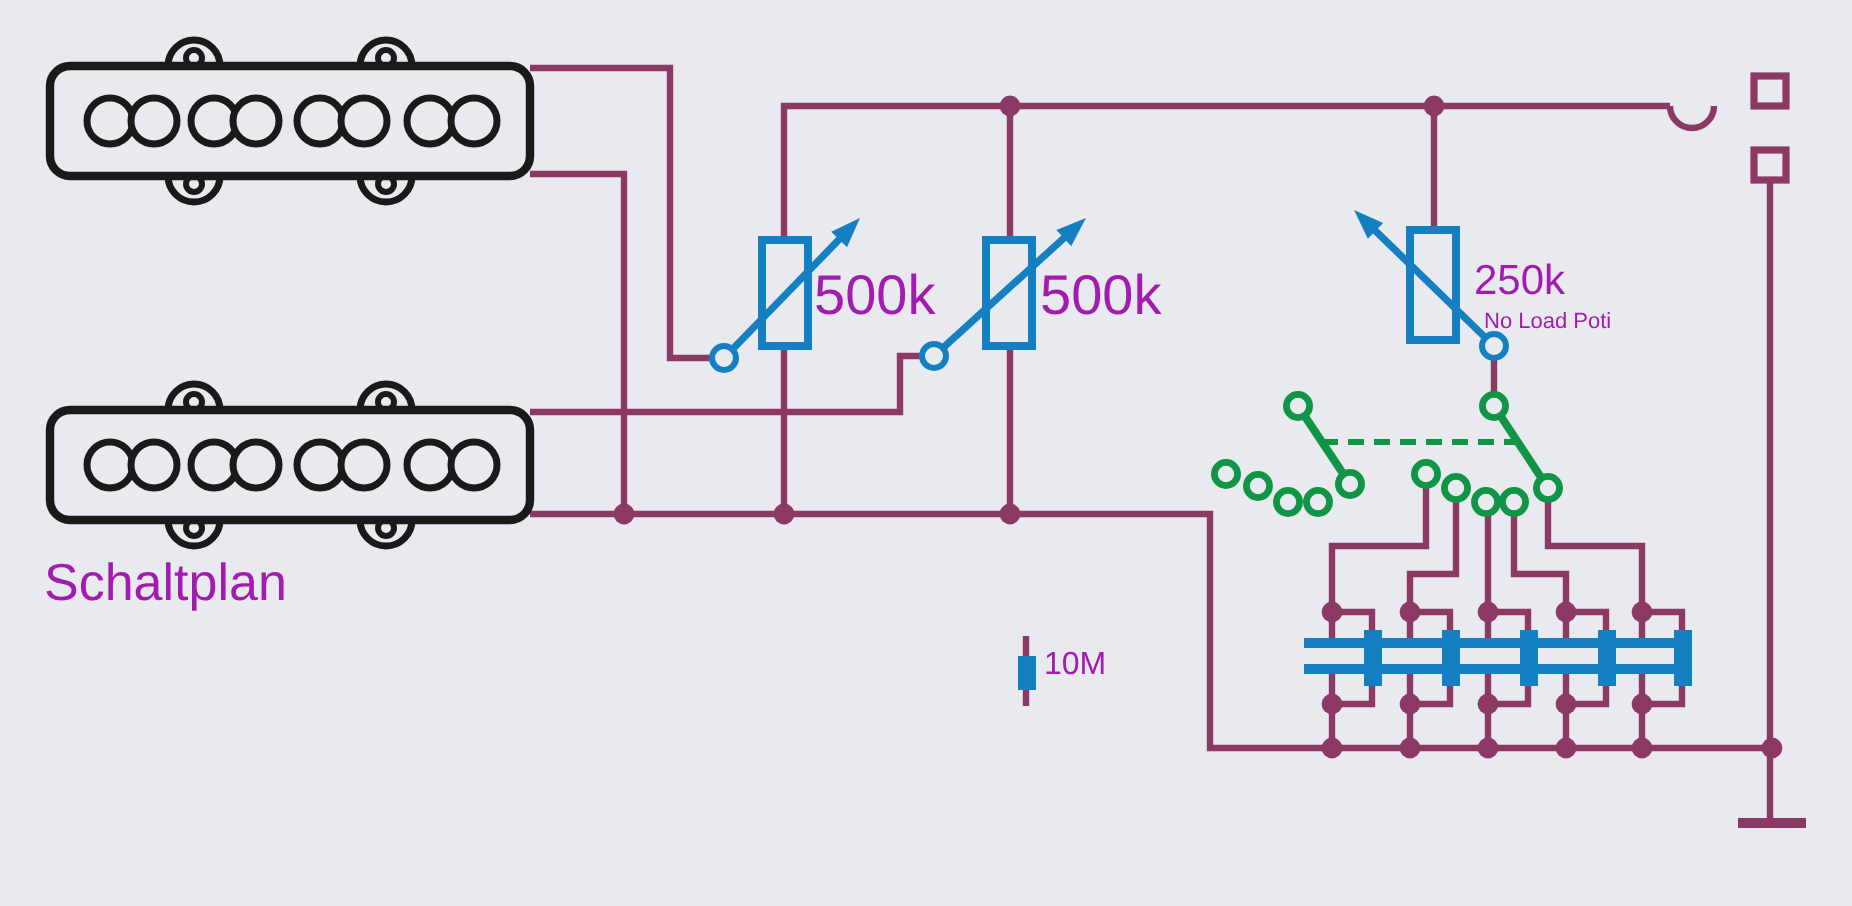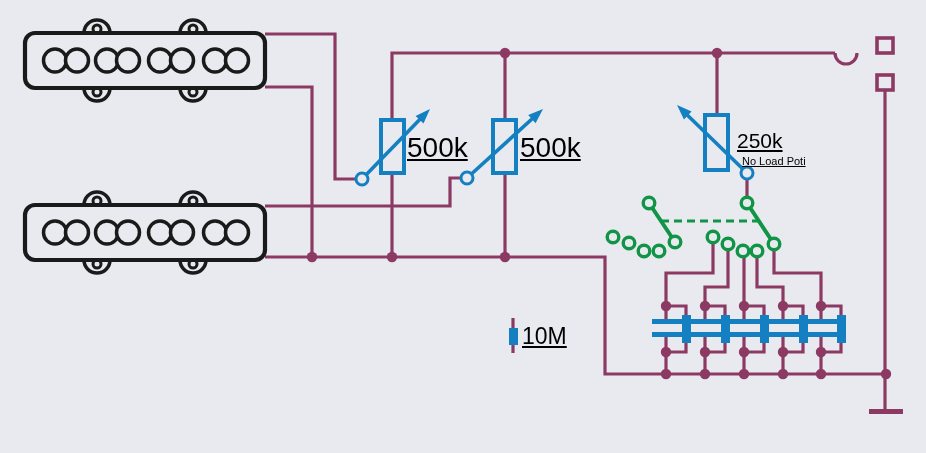--- a/index.html
+++ b/index.html
@@ -1,25 +1,25 @@
 <!DOCTYPE html>
 <html><head>
 <meta charset="utf-8">
 <style>
   html,body{margin:0;padding:0;background:#e8eaef;}
   #stage{position:relative;width:926px;height:453px;background:#e8eaef;overflow:hidden;
          font-family:"Liberation Sans",sans-serif;}
   #schematic{position:absolute;left:0;top:0;}
-  .lbl{position:absolute;color:#000000;white-space:nowrap;line-height:1;text-decoration:underline;}
+  .lbl{position:absolute;color:#a21caf;white-space:nowrap;line-height:1;}
   .lbl-title{left:22px;top:278px;font-size:26px;}
   .lbl-pot1{left:407px;top:134px;font-size:28px;}
   .lbl-pot2{left:520px;top:134px;font-size:28px;}
   .lbl-pot3{left:737px;top:130px;font-size:21px;}
   .lbl-noload{left:742px;top:156px;font-size:11px;}
-  .lbl-rlegend{left:522px;top:325px;font-size:23px;}
+  .lbl-rlegend{left:522px;top:325px;font-size:16px;}
 </style>
 </head>
 <body>
 
 <div id="stage">
   <svg id="schematic" width="926" height="453" viewBox="0 0 926 453">
     <g id="g-wires">
         <polyline points="265,34 335,34 335,179 356,179" fill="none" stroke="#8c3a64" stroke-width="3.2" stroke-linejoin="miter"></polyline>
         <polyline points="265,87 312,87 312,257" fill="none" stroke="#8c3a64" stroke-width="3.2" stroke-linejoin="miter"></polyline>
         <polyline points="265,206 450,206 450,178 461,178" fill="none" stroke="#8c3a64" stroke-width="3.2" stroke-linejoin="miter"></polyline>
@@ -169,18 +169,19 @@
         <circle cx="215" cy="232.5" r="11.5" fill="#e8eaef" stroke="#1a1a1a" stroke-width="3.5"></circle>
         <circle cx="237" cy="232.5" r="11.5" fill="#e8eaef" stroke="#1a1a1a" stroke-width="3.5"></circle>
       </g>
     <g id="g-jack">
         <rect x="877" y="38" width="16" height="15" fill="none" stroke="#8c3a64" stroke-width="3.6"></rect>
         <rect x="877" y="75" width="16" height="15" fill="none" stroke="#8c3a64" stroke-width="3.6"></rect>
         <rect x="869" y="409" width="34" height="5" fill="#8c3a64"></rect>
       </g>
   </svg>
 
+  <div class="lbl lbl-title">Schaltplan</div>
   <div class="lbl lbl-pot1">500k</div>
   <div class="lbl lbl-pot2">500k</div>
   <div class="lbl lbl-pot3">250k</div>
   <div class="lbl lbl-noload">No Load Poti</div>
   <div class="lbl lbl-rlegend">10M</div>
 </div>
 
 </body></html>

